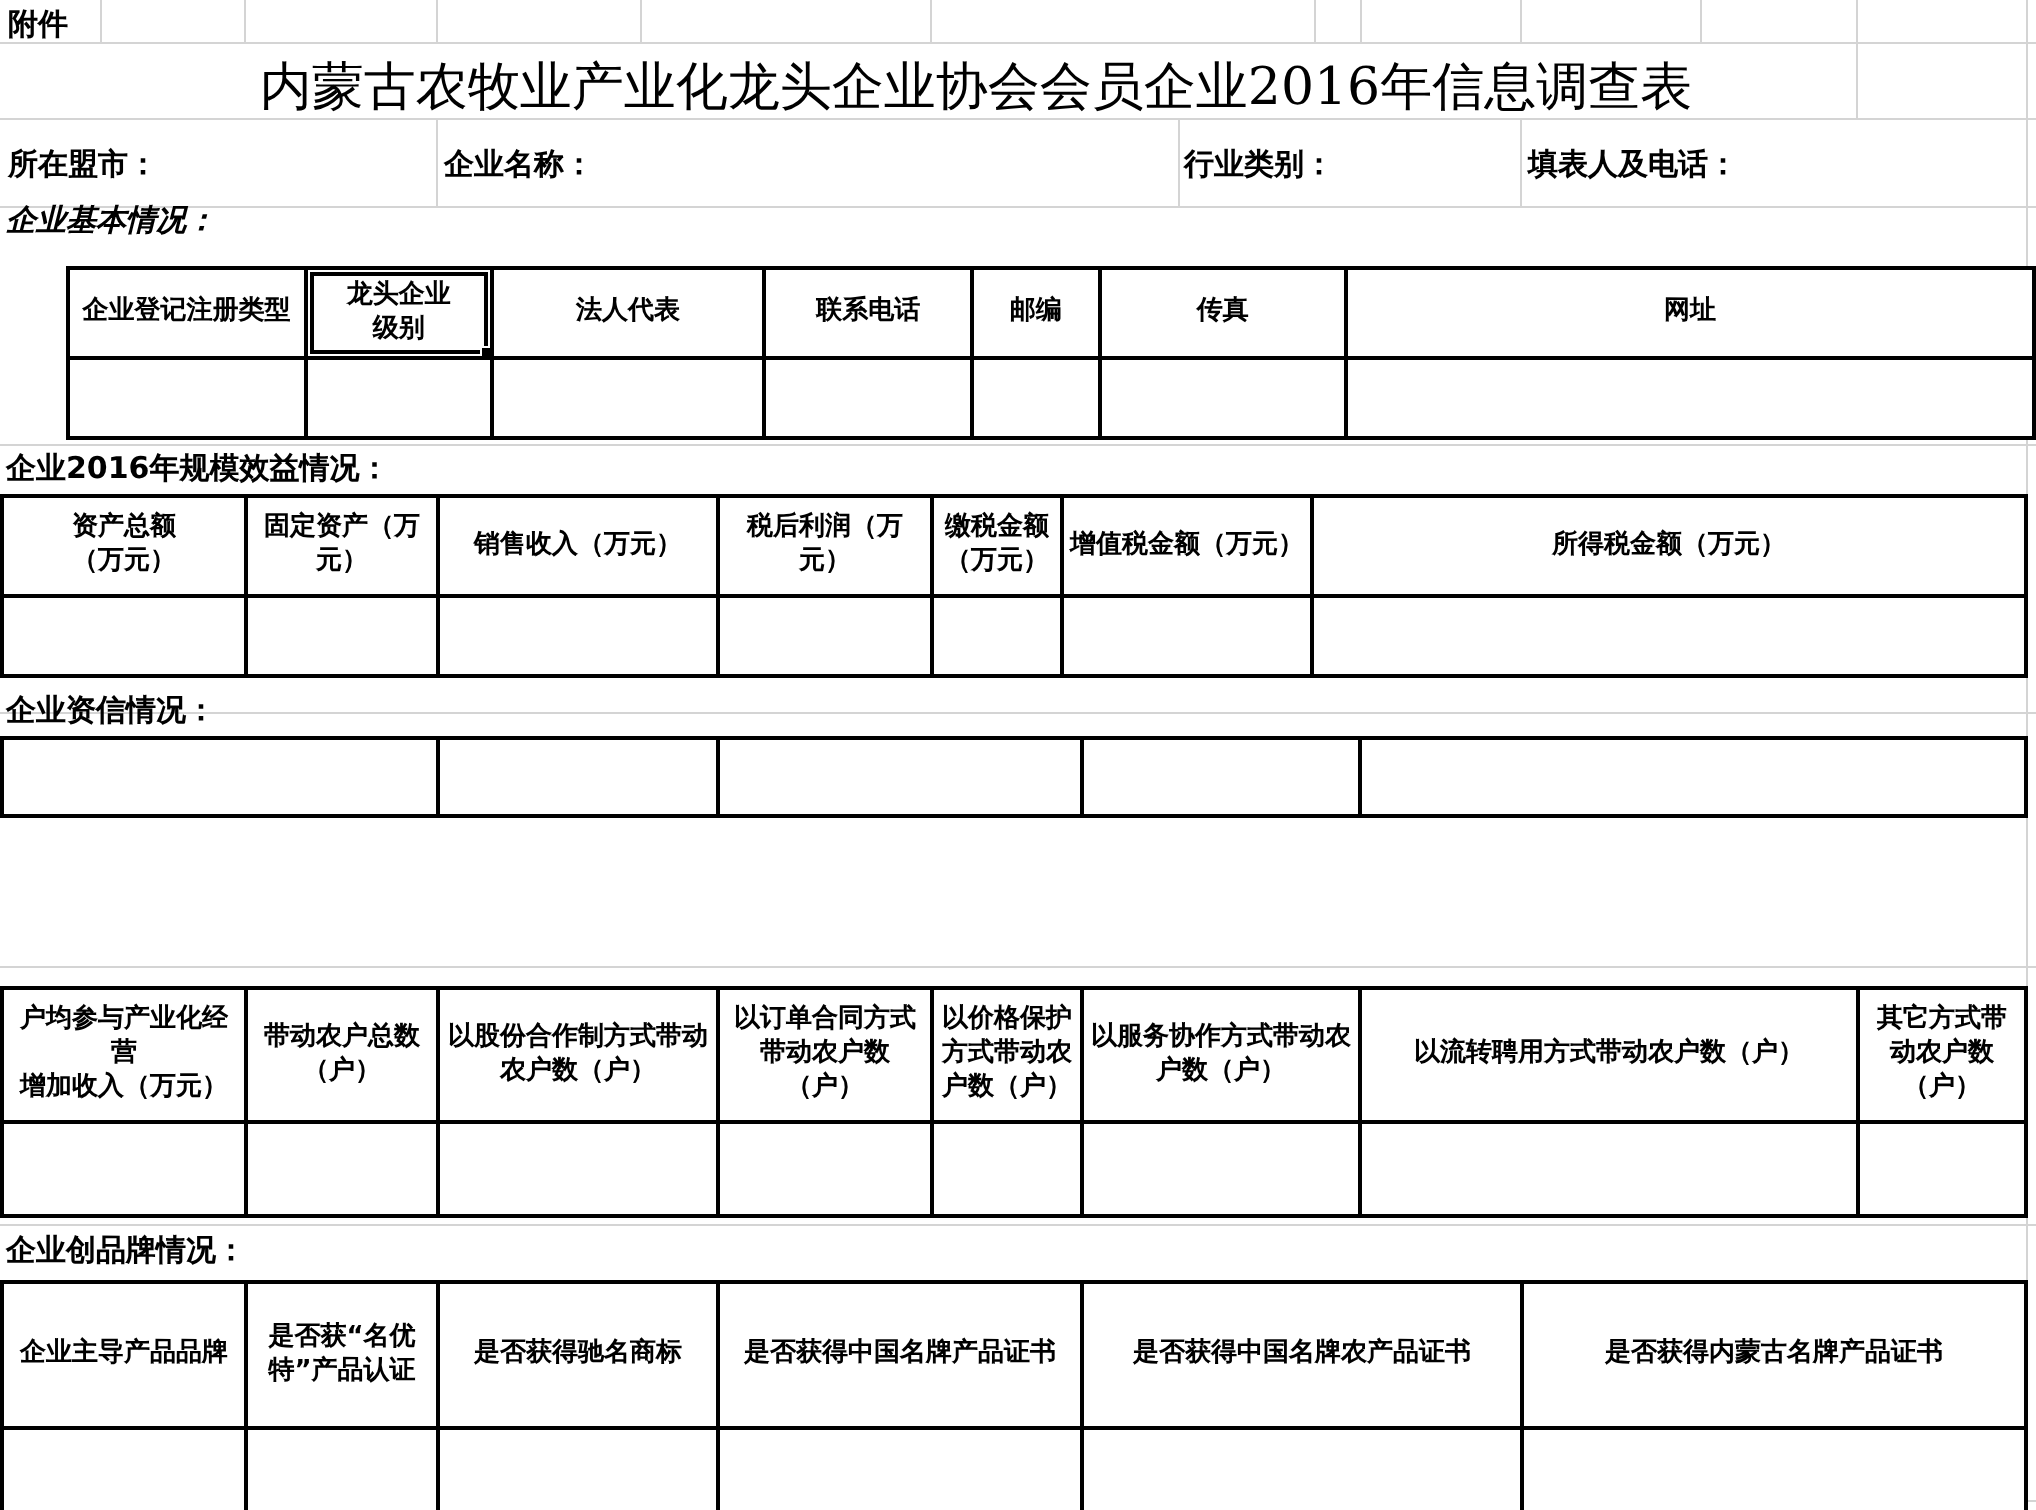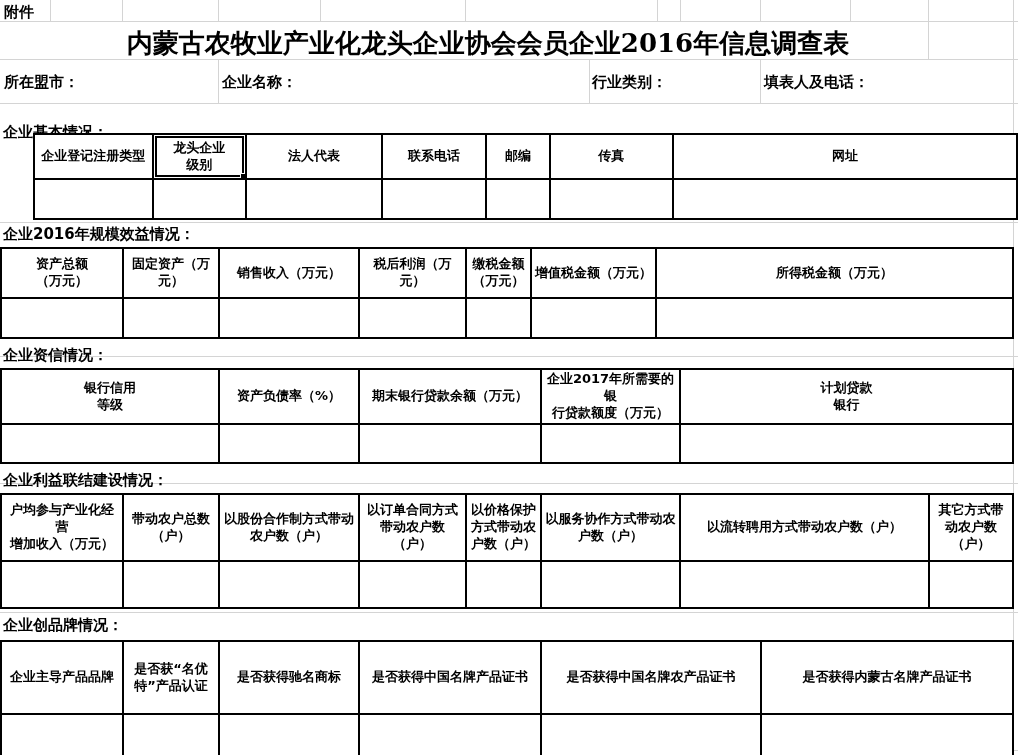--- a/index.html
+++ b/index.html
@@ -5,21 +5,21 @@
   html,body{margin:0;padding:0;background:#fff;}
   .sheet{
     position:relative;width:1018px;height:755px;background:#fff;
     font-family:"DejaVu Sans","Liberation Sans",sans-serif;color:#000;overflow:hidden;
   }
   .g{position:absolute;background:#d4d4d4;}
   .txt{position:absolute;font-weight:bold;white-space:nowrap;}
   .attach{top:3px;left:4px;font-size:15px;}
   .title{
     position:absolute;top:26px;left:0;width:976px;text-align:center;
-    font-size:26px;font-weight:bold;
+    font-size:26px;font-weight:normal;
     font-family:"DejaVu Serif","Liberation Serif",serif;
   }
   .info{top:73px;font-size:15px;}
   .slabel{font-size:15px;}
   table.dtable{position:absolute;left:0;border-collapse:collapse;table-layout:fixed;}
   .dtable td{
     border:2px solid #000;padding:0 2px;text-align:center;vertical-align:middle;
     background:#fff;overflow:hidden;
   }
   .hcell{font-size:13px;font-weight:bold;line-height:1.3;}
@@ -59,21 +59,21 @@
       <div class="g" style="left: 1013px; top: 0px; width: 1px; height: 755px;"></div>
     </div>
 
   <div class="txt attach">附件</div>
   <div class="title">内蒙古农牧业产业化龙头企业协会会员企业2016年信息调查表</div>
 
   <div class="txt info" style="left:4px">所在盟市：</div>
   <div class="txt info" style="left:222px">企业名称：</div>
   <div class="txt info" style="left:592px">行业类别：</div>
   <div class="txt info" style="left:764px">填表人及电话：</div>
-<div class="txt slabel" style="left: 3px; top: 123px;">企业基本情况：</div>
+<div class="txt slabel" style="left: 3px; top: 101px; font-style: italic;">企业基本情况：</div>
     <table class="dtable" style="top: 133px; margin-left: 33px;">
       <colgroup>
         <col style="width: 122px;">
         <col style="width: 96px;">
         <col style="width: 140px;">
         <col style="width: 107px;">
         <col style="width: 65px;">
         <col style="width: 127px;">
         <col style="width: 355px;">
       </colgroup>
@@ -138,40 +138,29 @@
     <div class="txt slabel" style="left: 3px; top: 346px;">企业资信情况：</div>
     <table class="dtable" style="top: 368px;">
       <colgroup>
         <col style="width: 218px;">
         <col style="width: 140px;">
         <col style="width: 182px;">
         <col style="width: 139px;">
         <col style="width: 333px;">
       </colgroup>
       <tbody>
-        <tr style="height: 55px;">
-          <td class="hcell"><span class="ctext">银行信用
-等级</span></td>
-          <td class="hcell"><span class="ctext">资产负债率（%）</span></td>
-          <td class="hcell"><span class="ctext">期末银行贷款余额（万元）</span></td>
-          <td class="hcell"><span class="ctext">企业2017年所需要的银
-行贷款额度（万元）</span></td>
-          <td class="hcell"><span class="ctext">计划贷款
-银行</span></td>
-        </tr>
         <tr style="height: 39px;">
           <td class="dcell"></td>
           <td class="dcell"></td>
           <td class="dcell"></td>
           <td class="dcell"></td>
           <td class="dcell"></td>
         </tr>
       </tbody>
     </table>
-    <div class="txt slabel" style="left: 3px; top: 471px;">企业利益联结建设情况：</div>
     <table class="dtable" style="top: 493px;">
       <colgroup>
         <col style="width: 122px;">
         <col style="width: 96px;">
         <col style="width: 140px;">
         <col style="width: 107px;">
         <col style="width: 75px;">
         <col style="width: 139px;">
         <col style="width: 249px;">
         <col style="width: 84px;">

